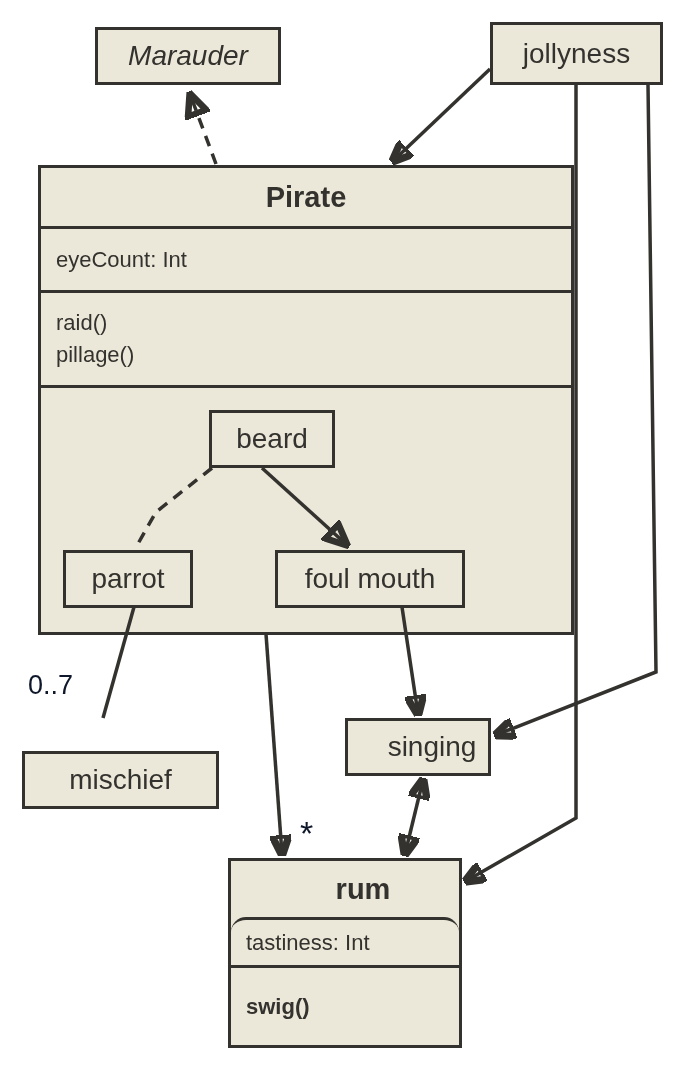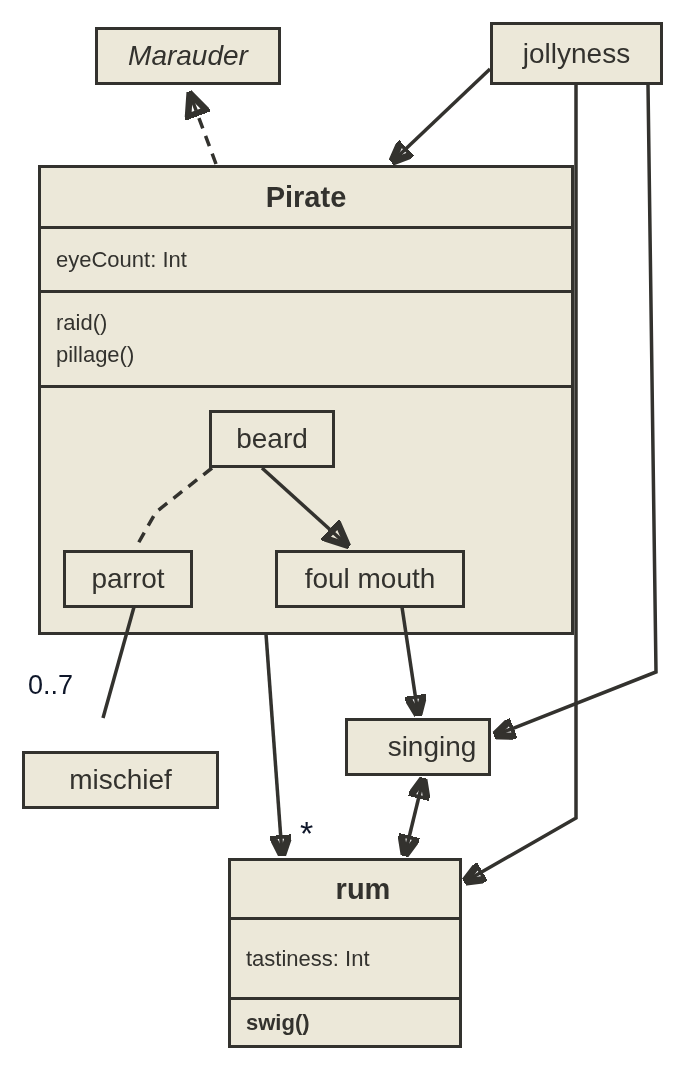--- a/index.html
+++ b/index.html
@@ -113,21 +113,21 @@
 
   <div class="node simple-node" style="left:22px; top:718px; width:197px; height:58px;margin-top:33px;">
     <span>mischief</span>
   </div>
   <div class="node simple-node" style="left:345px; top:718px; width:146px; height:58px;padding-left:28px;">
     <span>singing</span>
   </div>
 
   <div class="node class-node" style="left:228px; top:858px; width:234px; height:190px;">
     <div class="row title" style="height:56px;margin-left:36px;">rum</div>
-    <div class="row attrs" style="height:80px;">
+    <div class="row attrs" style="height:48px;border-radius:15px;">
       <span>tastiness: Int</span>
     </div>
     <div class="row attrs" style="flex:1 1 auto;font-weight:bold;">
       <span>swig()</span>
     </div>
   </div>
 
   <div class="edge-label" style="left:28px; top:672px;">0..7</div>
   <div class="edge-label star" style="left:300px; top:816px;">*</div>
 

